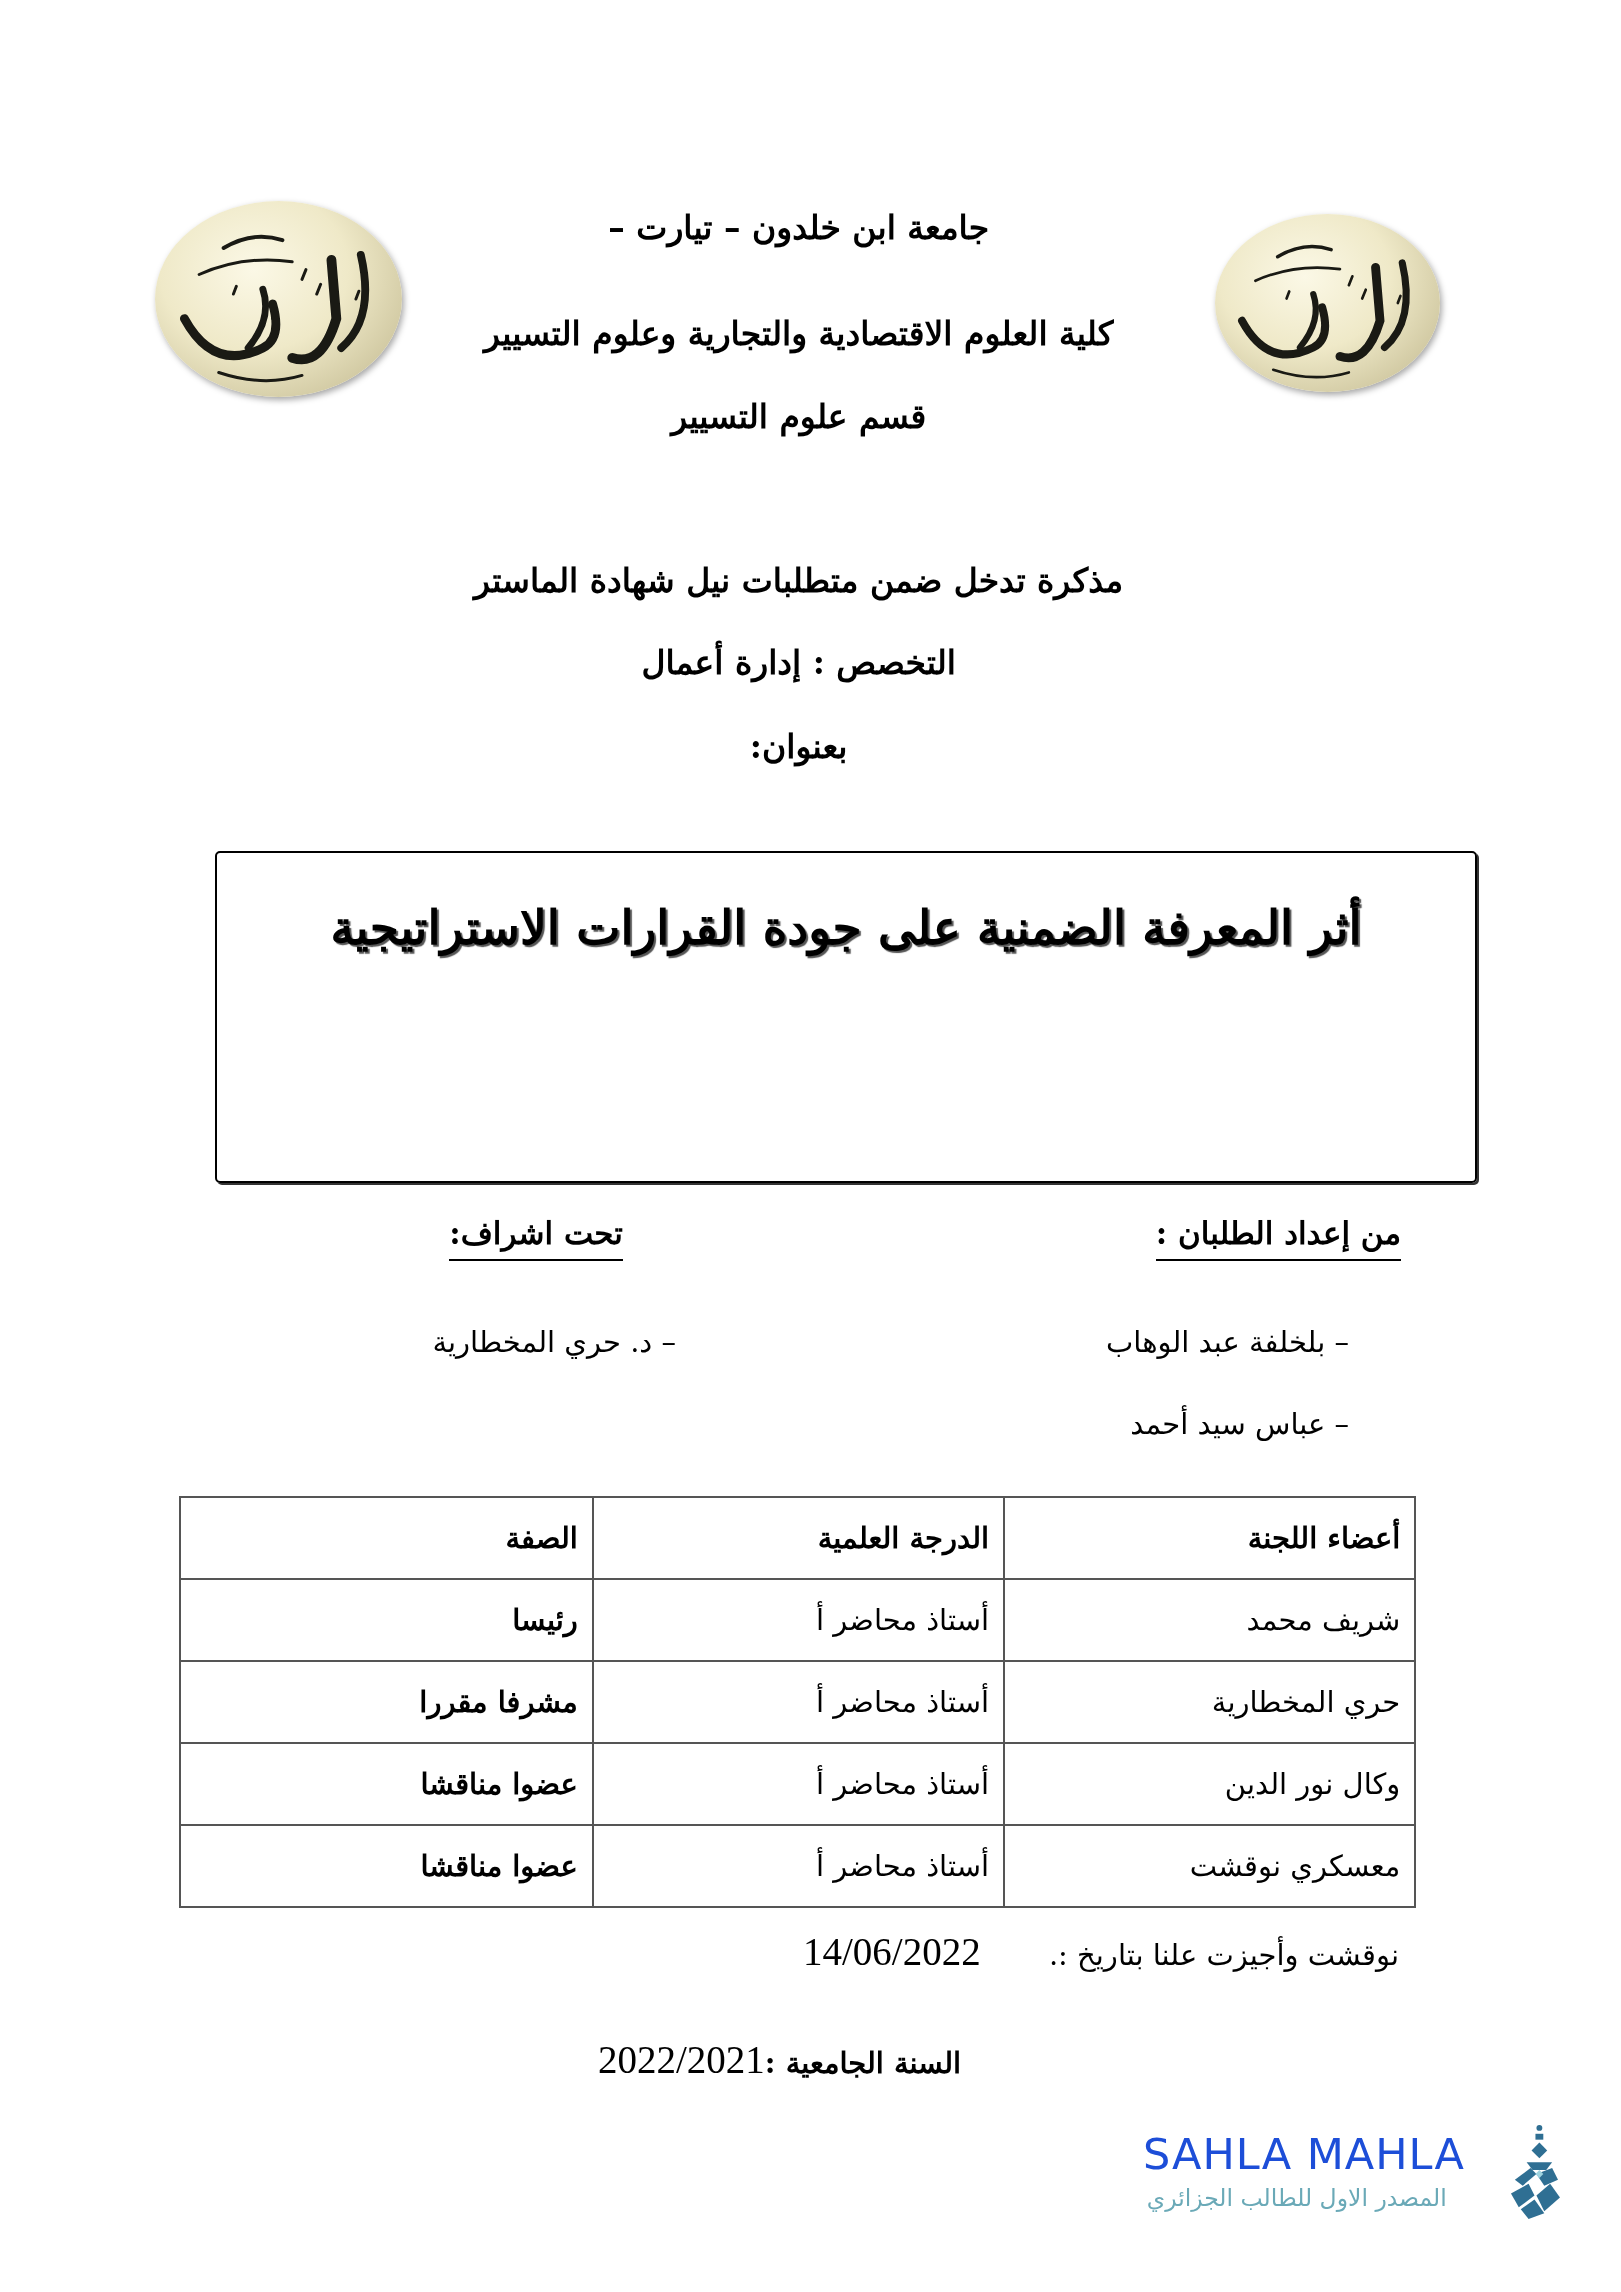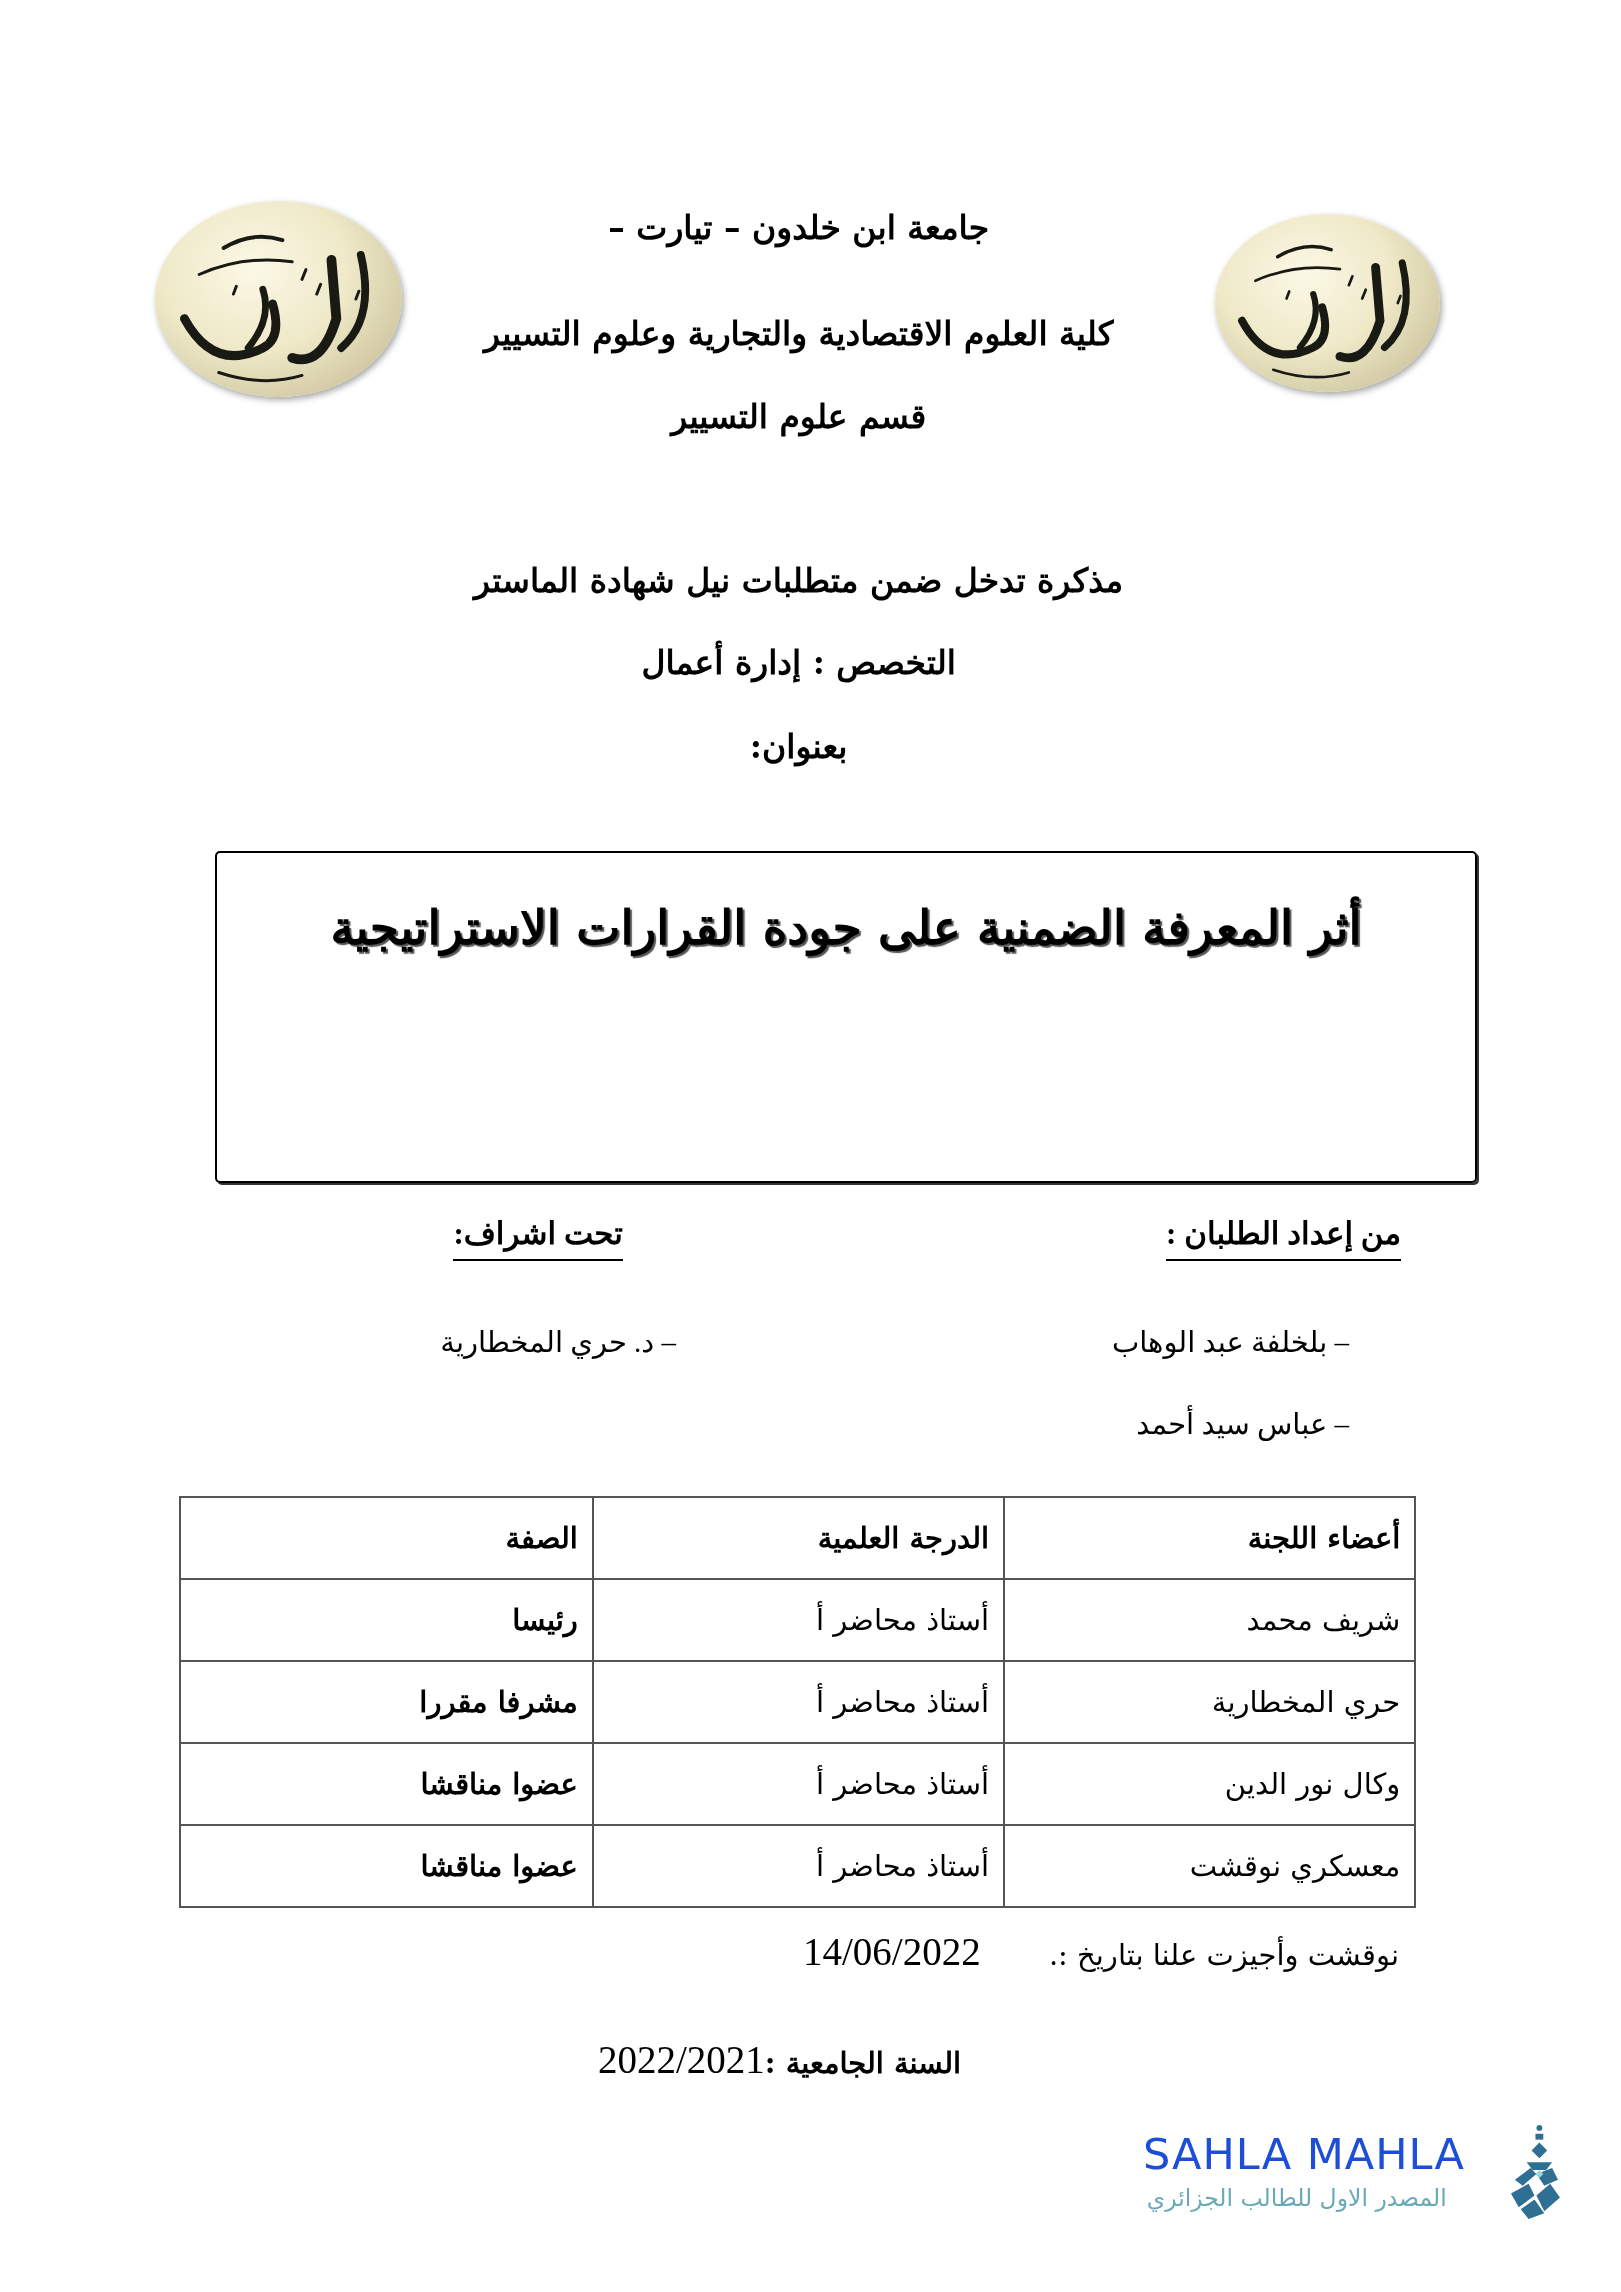--- a/index.html
+++ b/index.html
@@ -1,18 +1,18 @@
 <!DOCTYPE html>
 <html><head>
 <meta charset="utf-8">
 <style>
   html, body { margin:0; padding:0; background:#ffffff; }
   body { width:1621px; height:2293px; position:relative; overflow:hidden;
          font-family:"DejaVu Serif", "Liberation Serif", serif; color:#000; }
-  .abs { position:absolute;font-family:Liberation Serif, serif; }
+  .abs { position:absolute; }
   .center-line { position:absolute; left:0; width:1621px; text-align:center; direction:rtl; }
   .hdr { font-weight:bold; font-size:33px; }
   .logo { position:absolute; border-radius:50%;
           background: radial-gradient(ellipse at 40% 35%, #fbf8e6 0%, #efe9c8 45%, #cfc7a0 80%, #8c8770 100%);
           box-shadow: 2px 2.9px 5.9px rgba(0,0,0,0.35); overflow:hidden; }
   .logo svg { width:100%; height:100%; }
   .title-box { position:absolute; left:199px; top:851px; width:1258px; height:328px;
                border:2px solid #000; border-radius:5px; box-shadow: 2px 2px 0 #333; margin-left: 16px; }
   .title-main { position:absolute; left:0; width:100%; top:47px; text-align:center; direction:rtl;
                 font-weight:bold; font-size:47px; letter-spacing:0; text-shadow:2px 2px 1px #555; }

